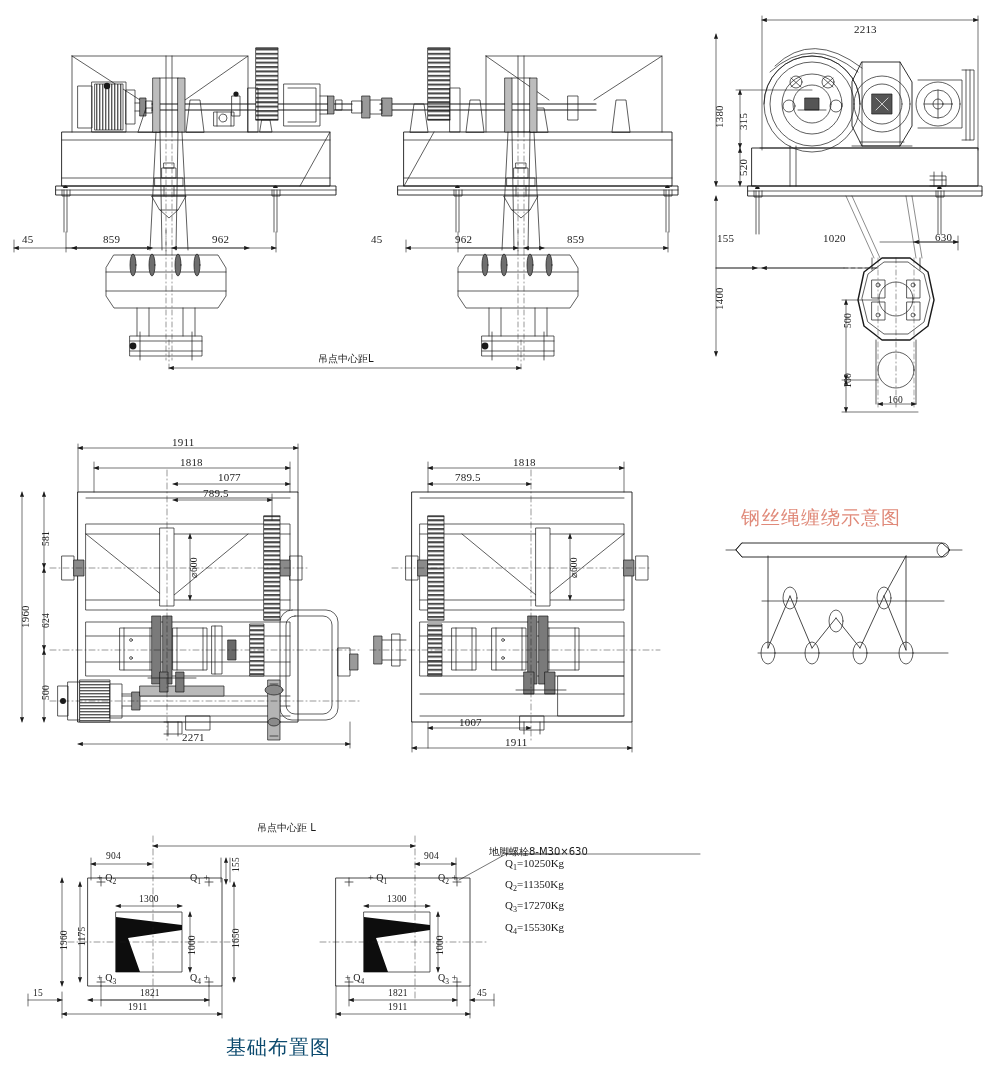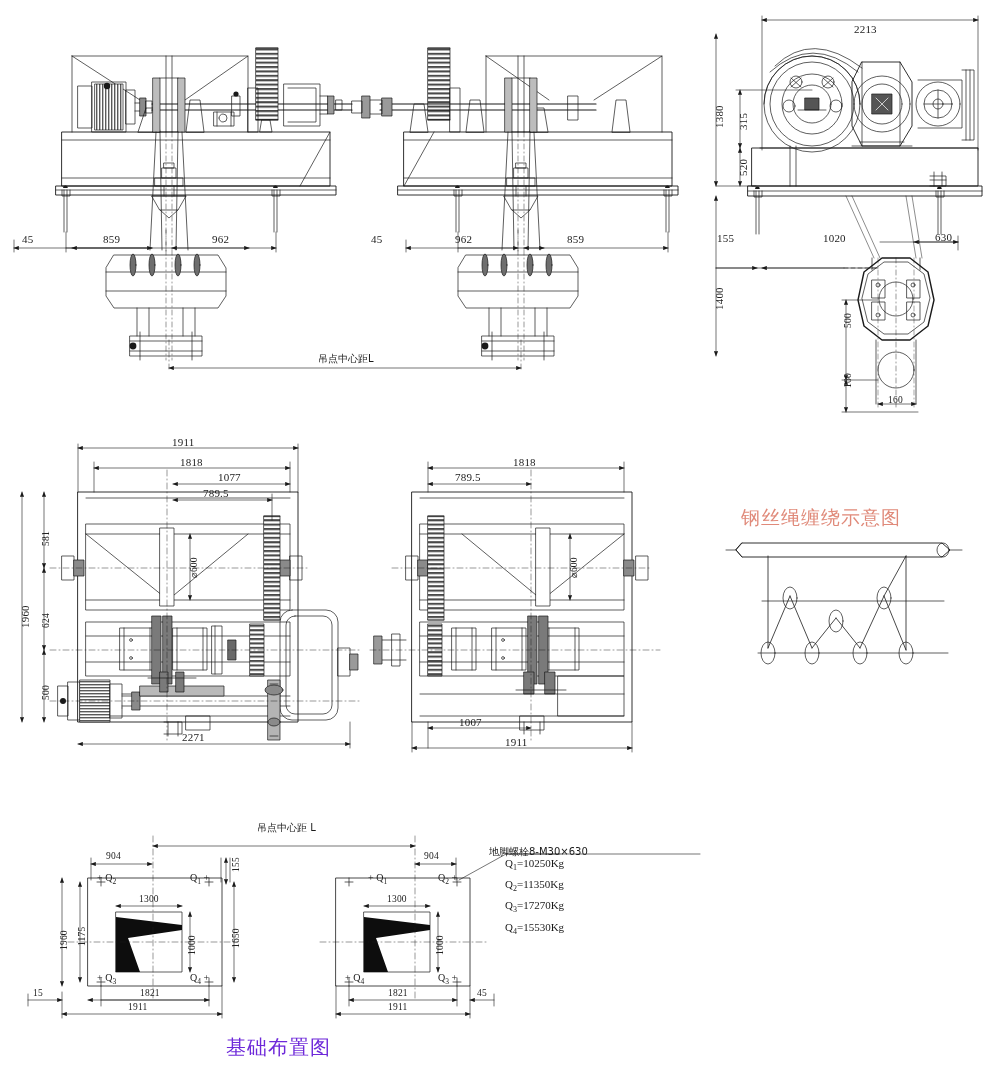--- a/index.html
+++ b/index.html
@@ -696,15 +696,15 @@
 <div class="dimtext vert sm" style="left:435px;top:955px;">1000</div>
 <div class="dimtext sm" style="left:388px;top:988px;">1821</div>
 <div class="dimtext sm" style="left:477px;top:988px;">45</div>
 <div class="dimtext sm" style="left:388px;top:1002px;">1911</div>
 
 <div class="qlabel" style="left:345px;top:872px;margin-left:23px;">+ Q<sub>1</sub></div>
 <div class="qlabel" style="left:438px;top:872px;">Q<sub>2</sub> +</div>
 <div class="qlabel" style="left:345px;top:972px;">+ Q<sub>4</sub></div>
 <div class="qlabel" style="left:438px;top:972px;">Q<sub>3</sub> +</div>
 
-<div class="cn-title" style="left:226px;top:1034px;font-size:20px;color:#6d28d9;">基础布置图</div>
+<div class="cn-title" style="left:226px;top:1034px;font-size:20px;color:#0c4a6e;">基础布置图</div>
 
 </div>
 
 </body></html>

